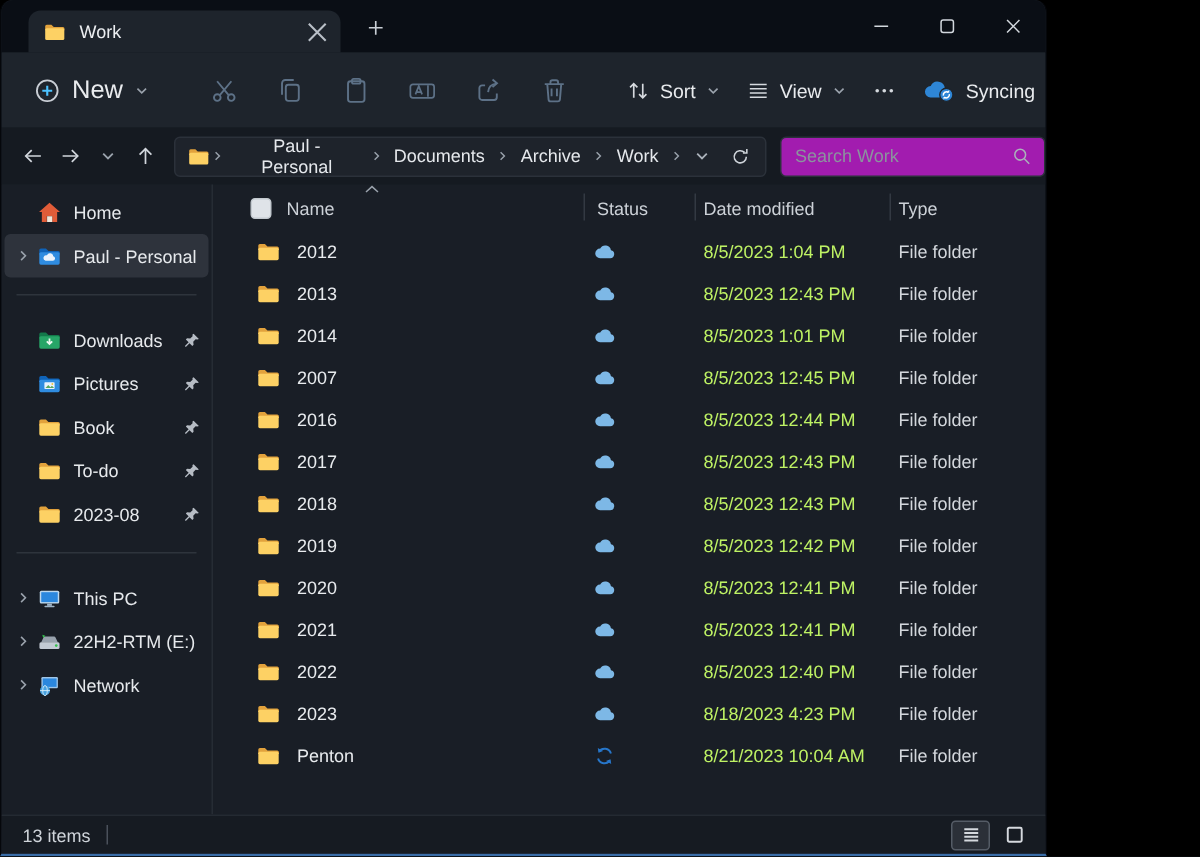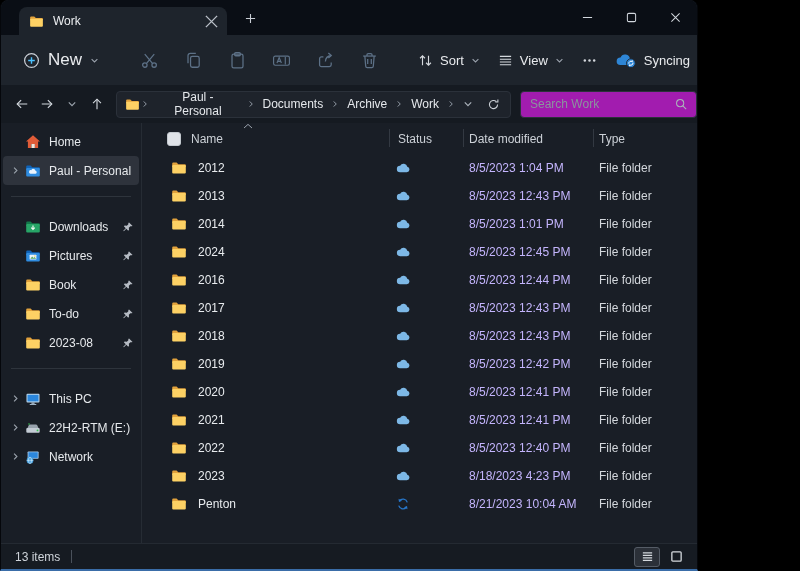--- a/index.html
+++ b/index.html
@@ -100,21 +100,21 @@
   .hdr-sep { position:absolute; top:6px; width:1px; height:18px; background:#333942; }
   .sort-caret { position:absolute; left:101px; top:0; color:#9aa2ac; }
   .sort-caret svg { width:10px; height:6px; }
   .rows { position:absolute; top:31px; left:0; right:0; }
   .row { position:relative; height:28px; border-radius:3px; }
   .row .glyph { position:absolute; left:29px; top:6px; } .row .glyph svg { width:16px; height:16px; }
   .cell-name { position:absolute; left:56px; top:7px; color:#e8ebee; }
   .cell-status { position:absolute; left:252px; top:7px; width:18px; display:flex; justify-content:center; }
   .cell-status svg { width:15px; height:13px; }
   .cell-status.sync svg { width:14px; height:14px; }
-  .cell-date { position:absolute; left:327px; top:7px; color:#c4b5fd; }
+  .cell-date { position:absolute; left:327px; top:7px; color:#bef264; }
   .cell-type { position:absolute; left:457px; top:7px; color:#d3d7dc; }
 
   
   .statusbar { position:absolute; bottom:0; left:0; right:0; height:26px; background:#161b22;
                border-top:1px solid #242a32; display:flex; align-items:center; padding:0 8px 0 14px;
                color:#cfd4da; }
   .sb-sep { width:1px; height:13px; background:#4a515b; margin-left:11px; }
   .sb-views { margin-left:auto; display:flex; gap:3px; }
   .sb-view-btn { width:26px; height:20px; border:1px solid transparent; background:transparent; color:#d5d9de;
                  display:flex; align-items:center; justify-content:center; border-radius:3px; }
@@ -656,21 +656,21 @@
           <span class="cell-date">8/5/2023 1:01 PM</span>
           <span class="cell-type">File folder</span>
         </div>
         <div class="row">
           <span class="icon glyph">
             <svg viewBox="0 0 16 16">
               <path d="M1.2 3.7a1.1 1.1 0 011.1-1.1h3.3l1.7 1.7h6.5a1.1 1.1 0 011.1 1.1v1.2H1.2z" fill="#e2a23c"></path>
               <rect x="1.2" y="5.1" width="13.6" height="8.4" rx="1.1" fill="#fdd164"></rect>
             </svg>
           </span>
-          <span class="cell-name">2024</span>
+          <span class="cell-name">2007</span>
           <span class="cell-status">
             <svg viewBox="0 0 16 12">
               <path d="M4.3 11h7.2a2.9 2.9 0 00.55-5.74A4.1 4.1 0 004.4 4.1 3.25 3.25 0 004.3 11z" fill="#7db8e6"></path>
             </svg>
           </span>
           <span class="cell-date">8/5/2023 12:45 PM</span>
           <span class="cell-type">File folder</span>
         </div>
         <div class="row">
           <span class="icon glyph">

